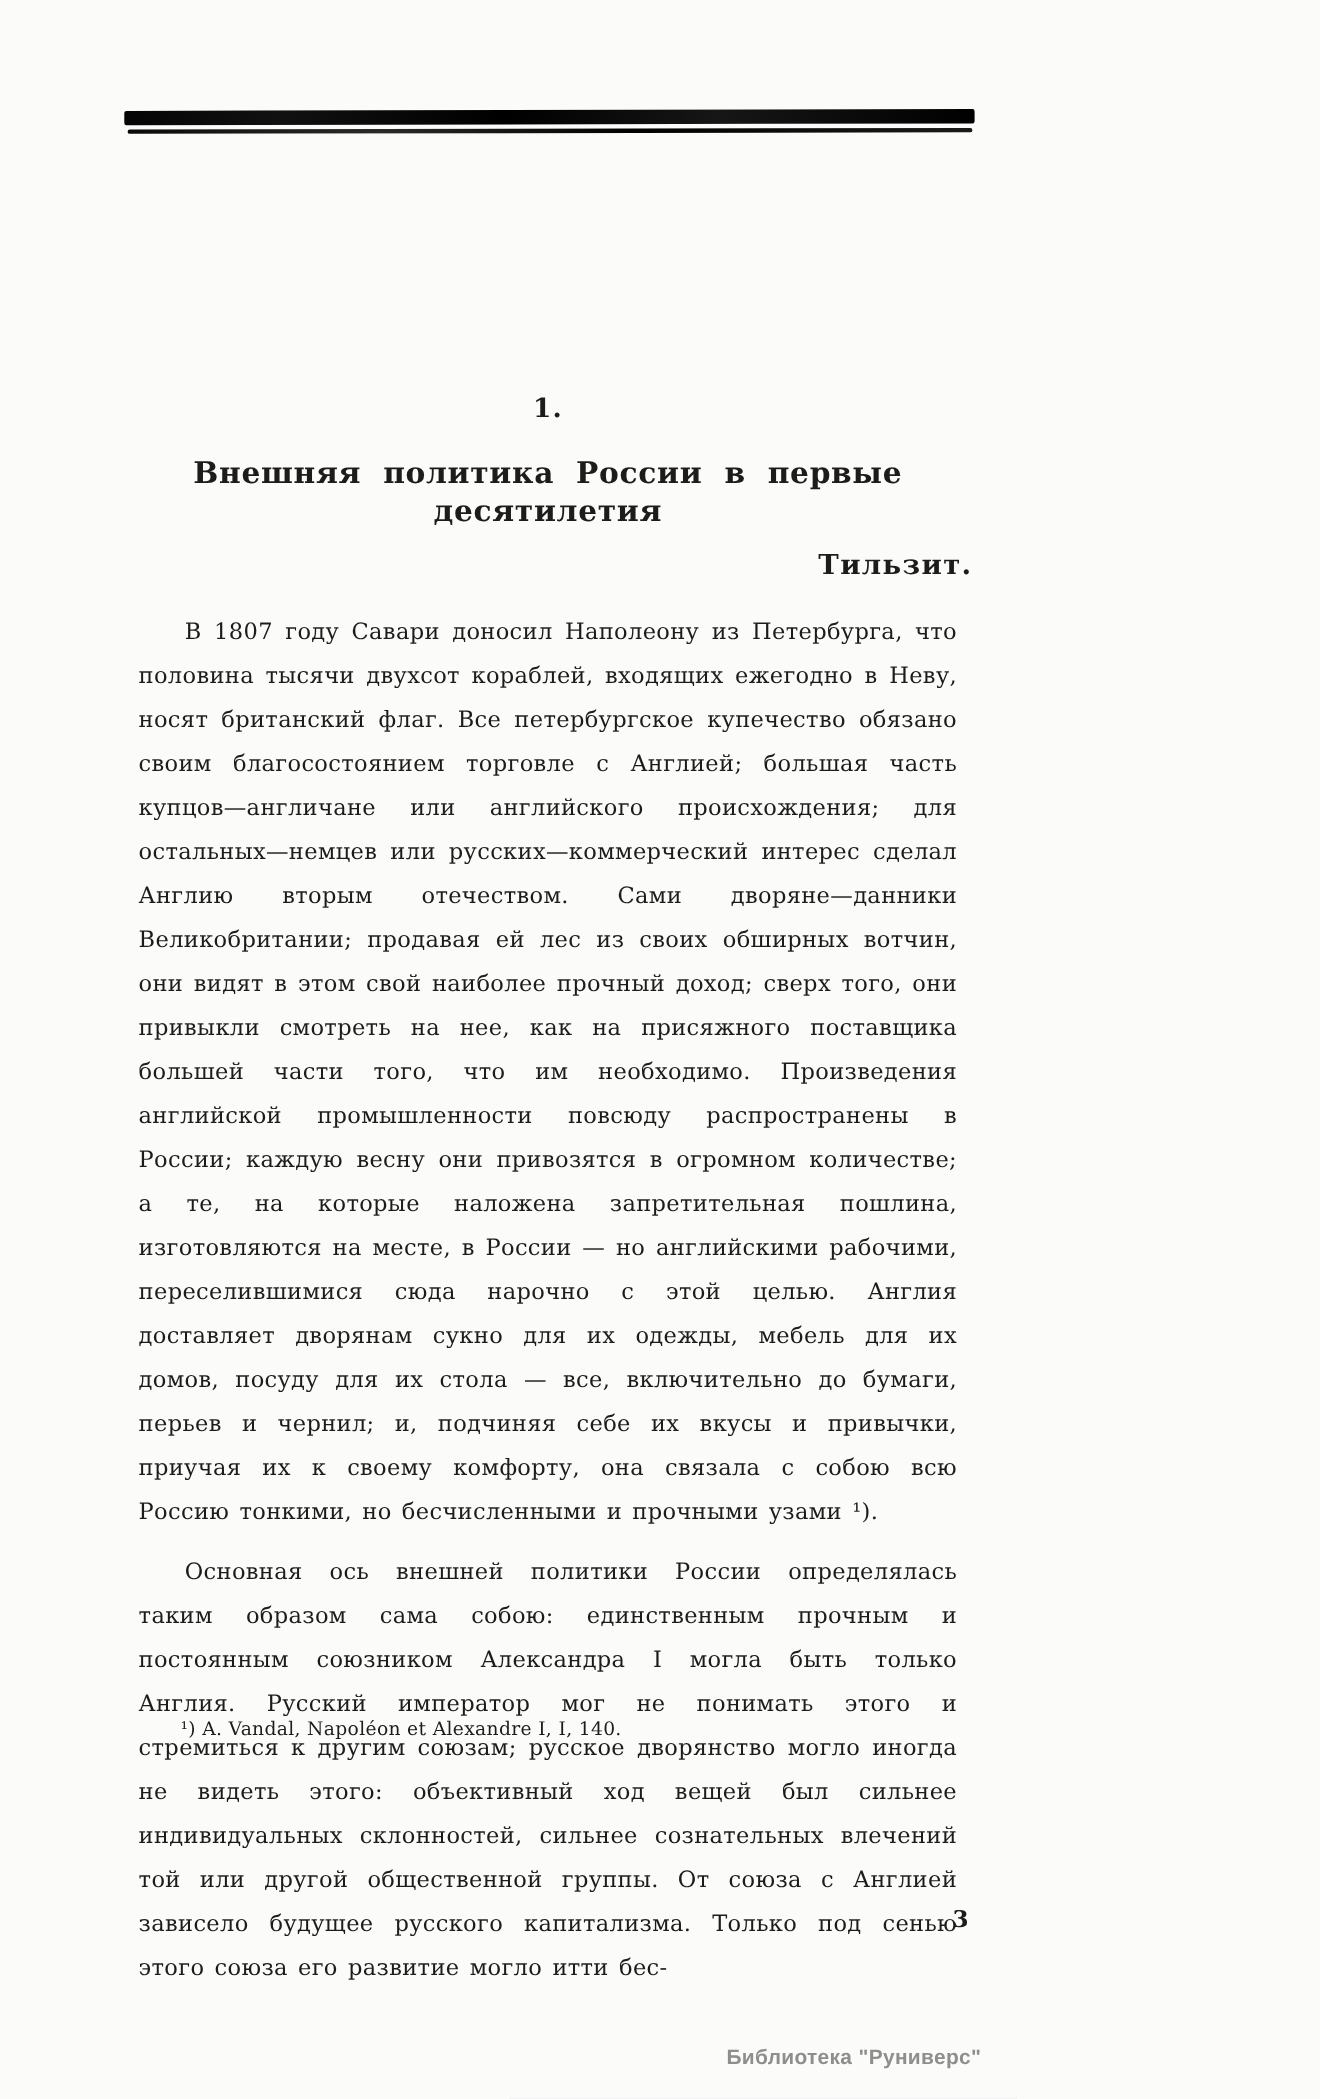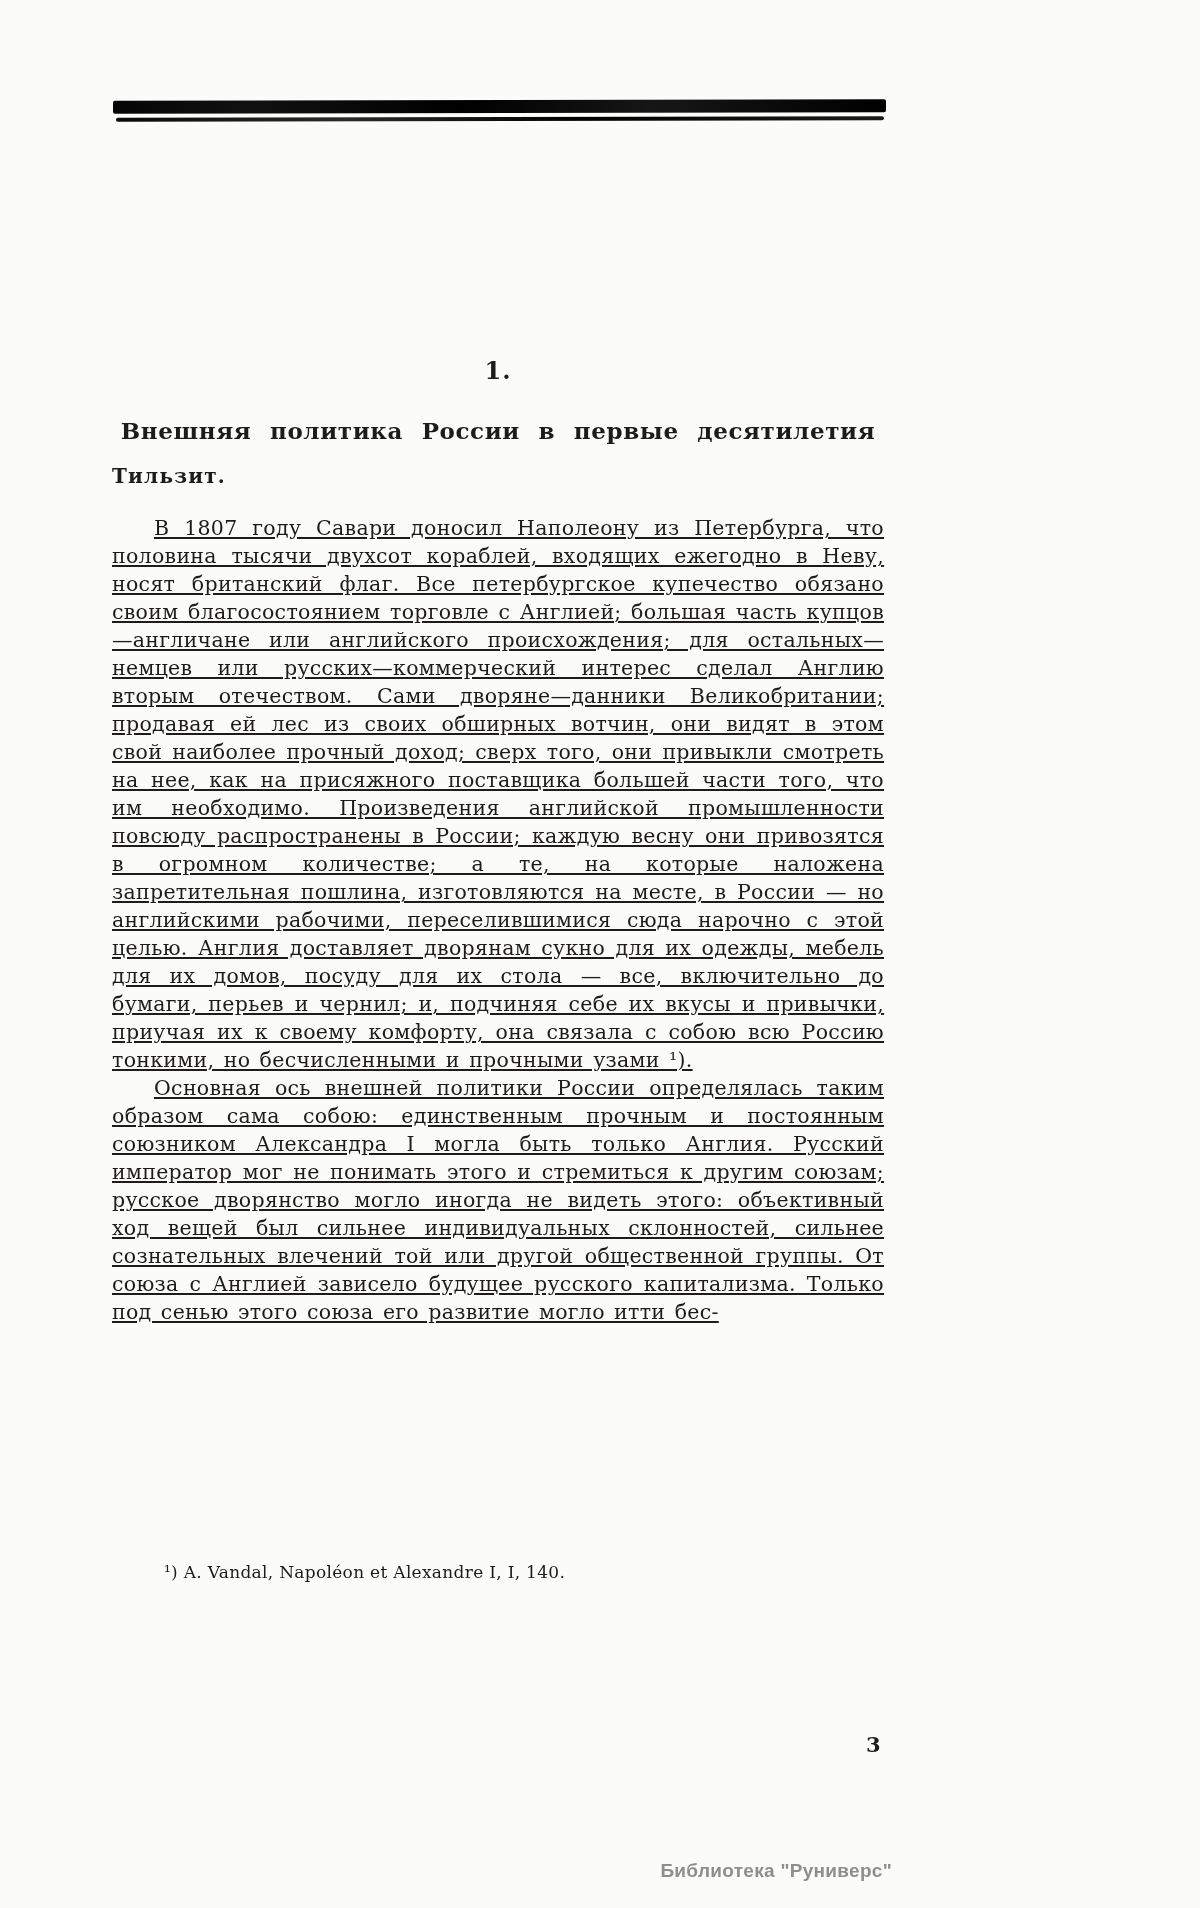--- a/index.html
+++ b/index.html
@@ -50,45 +50,44 @@
   .chapter-number {
     text-align: center;
     font-size: 24px;
     font-weight: bold;
     letter-spacing: 1px;
     margin: 0 0 28px 0;
   }
 
   .heading {
     text-align: center;
-    font-size: 23px;
+    font-size: 27px;
     font-weight: bold;
     line-height: 35px;
     letter-spacing: 0.6px;
     word-spacing: 10px;
     margin: 0 0 16px 0;
   }
 
   .subheading {
-    text-align: left;
-    font-size: 20px;
+    text-align: right;
+    font-size: 25px;
     font-weight: bold;
     letter-spacing: 1.2px;
     margin: 0 0 26px 0;
   }
 
   .body-text p {
-    margin: 0;
+    margin: 14px;
     font-size: 20.5px;
-    line-height: 28px;
+    line-height: 40px;
     text-align: justify;
     text-indent: 42px;
     letter-spacing: 0.3px;
     word-spacing: 2.5px;
-    text-decoration: underline;
   }
 
   .footnote {
     position: absolute;
     left: 112px;
     top: 1562px;
     width: 772px;
     font-size: 17px;
     letter-spacing: 0.3px;
     padding-left: 52px;

